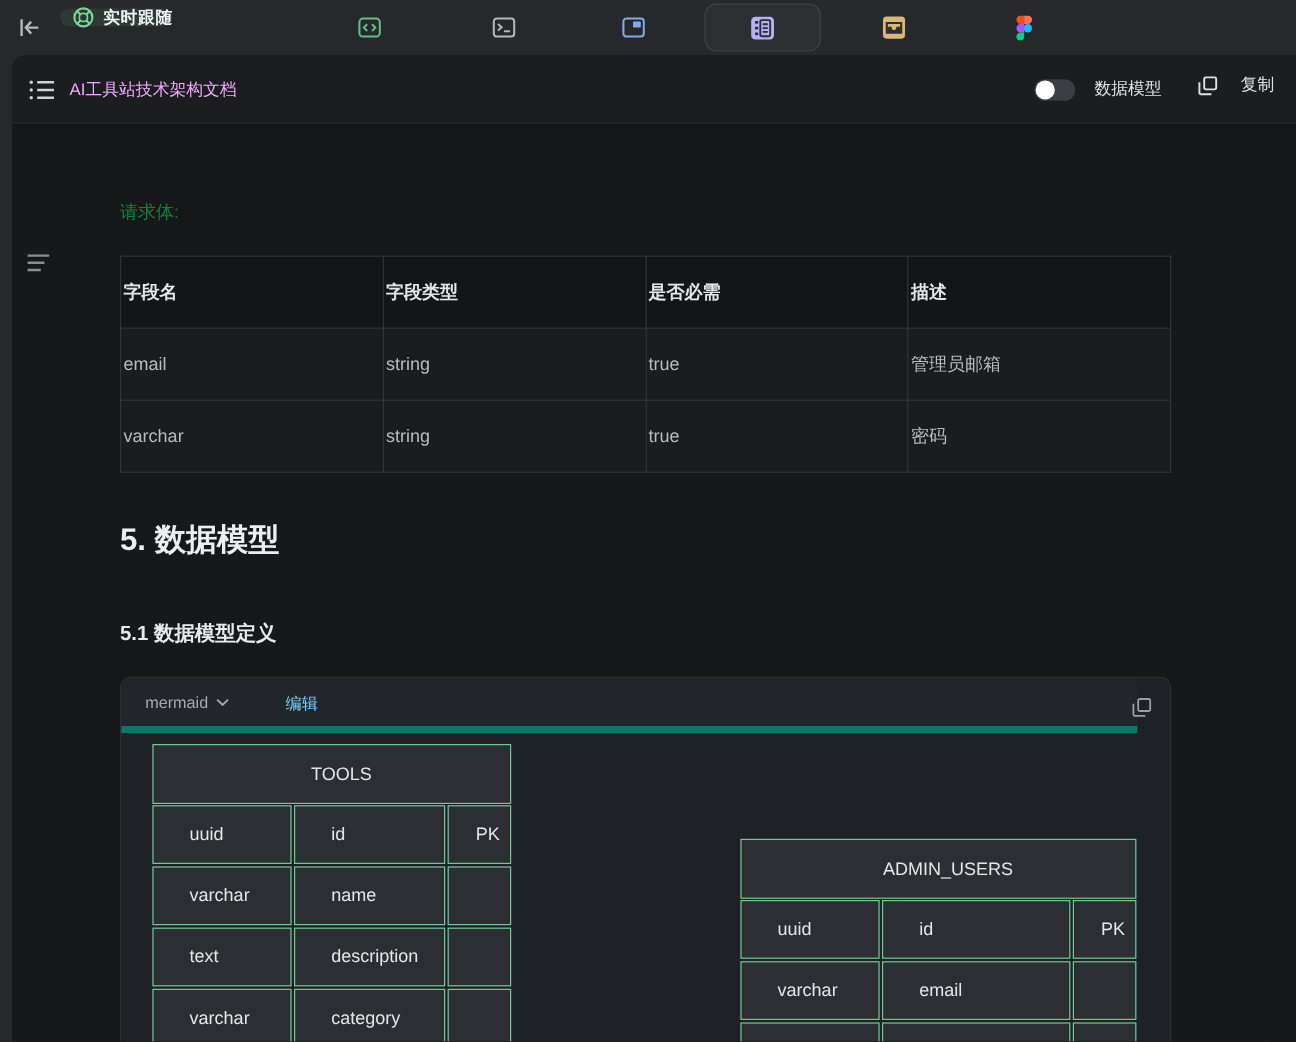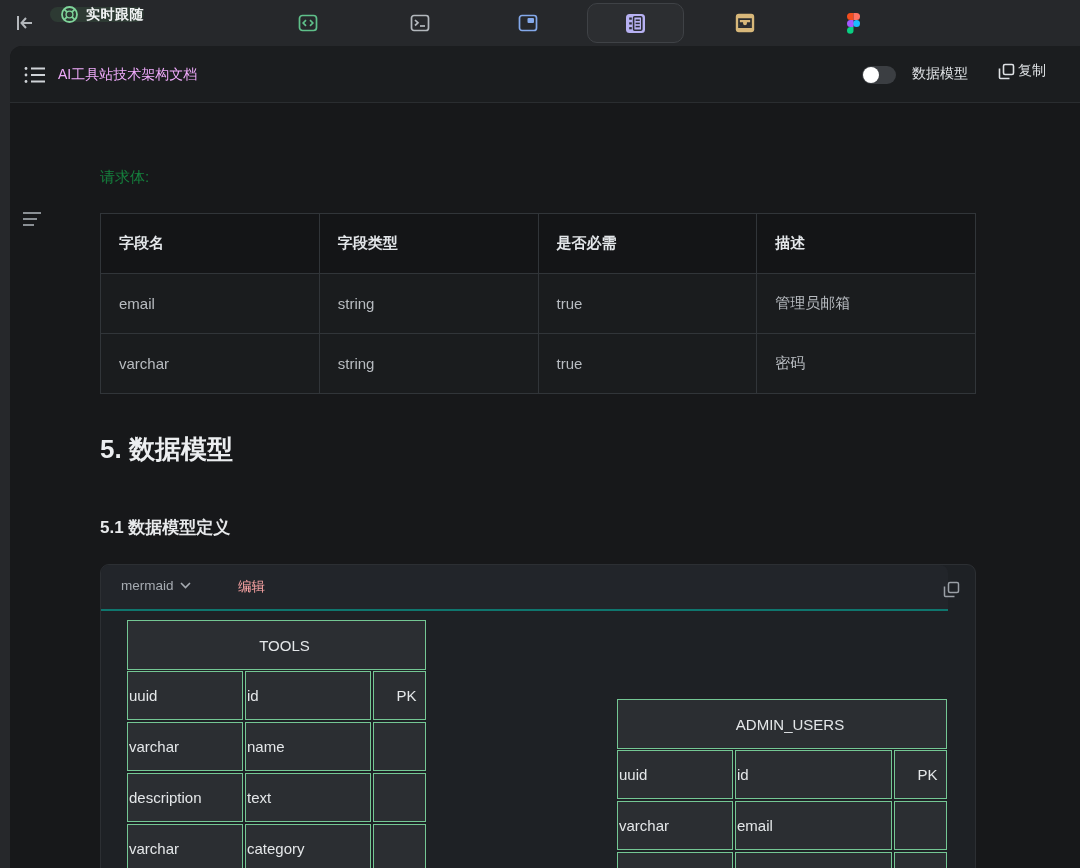--- a/index.html
+++ b/index.html
@@ -26,55 +26,55 @@
   .docbar { position:absolute; left:0; top:0; width:1070px; height:57px; background:#1b1d1f;
     border-bottom:1px solid #2a2d30; }
   .docbar-list { position:absolute; left:12px; top:16px; width:26px; height:26px; display:flex;
     align-items:center; justify-content:center; cursor:pointer; }
   .doc-title { position:absolute; left:48px; top:20px; font-size:14px; font-weight:500; color:#f0abfc; }
   .toggle { position:absolute; left:852px; top:20px; width:34px; height:18px; background:#3b3e42;
     border-radius:9px; cursor:pointer; }
   .toggle .knob { position:absolute; left:1px; top:1px; width:16px; height:16px; background:#ffffff;
     border-radius:50%; }
   .docbar-label { position:absolute; top:19px; font-size:14px; color:#dfe2e5; font-weight:500; }
-  .copy-btn { position:absolute; left:988px; top:16px; display:flex; align-items:center; gap:3px;
+  .copy-btn { position:absolute; left:988px; top:16px; display:flex; align-items:center; gap:19px;
     cursor:pointer; }
   .copy-btn span { font-size:14px; color:#dfe2e5; font-weight:500; }
 
   .doc-body { position:absolute; left:0; top:58px; width:1070px; height:764px; background:#17181a; }
   .outline-icon { position:absolute; left:12px; top:107px; width:24px; height:20px; cursor:pointer; }
 
   .para { position:absolute; left:90px; top:64px; font-size:15px; color:#15803d; }
 
   
   .ftable { position:absolute; left:90px; top:109px; width:876px; border-collapse:collapse; }
-  .ftable th, .ftable td { border:1px solid #313539; height:60px; padding:0 18px; text-align:left;
+  .ftable th, .ftable td { border:1px solid #313539; height:60px; padding:0 2px; text-align:left;
     font-size:15px; }
   .ftable th { color:#e3e6e9; font-weight:700; background:#141517; }
   .ftable td { color:#b8bcc1; background:#1a1c1e; }
 
   .h2 { position:absolute; left:90px; top:328px; font-size:26px; font-weight:700; color:#eceef0; }
   .h3 { position:absolute; left:90px; top:412px; font-size:17px; font-weight:700; color:#e7e9eb; }
 
   
   .codeblock { position:absolute; left:90px; top:460px; width:876px; height:430px; background:#1e2125;
     border:1px solid #2c2f33; border-radius:9px; }
   .code-head { position:absolute; left:0; top:0; width:847px; height:46px; background:#22252a;
-    border-bottom:2px solid #0f766e; border-radius:8px 8px 0 0; }
+    border-bottom:6px solid #0f766e; border-radius:8px 8px 0 0; }
   .lang-select { position:absolute; left:20px; top:13px; display:flex; align-items:center; gap:6px;
     cursor:pointer; }
   .lang-select span { font-size:13.5px; color:#a6abb1; }
-  .edit-btn { position:absolute; left:137px; top:13px; font-size:13.5px; color:#fca5a5; cursor:pointer; }
+  .edit-btn { position:absolute; left:137px; top:13px; font-size:13.5px; color:#7dd3fc; cursor:pointer; }
   .code-copy { position:absolute; left:838px; top:12px; width:24px; height:24px; display:flex;
     align-items:center; justify-content:center; cursor:pointer; }
 
   
   .er { position:absolute; display:grid; gap:2px; }
   .er .cell { background:#2b2e32; border:1.5px solid #74c794; color:#e4e7e9; font-size:15px;
-    display:flex; align-items:center; padding-left:1px; }
+    display:flex; align-items:center; padding-left:30px; }
   .er .head { grid-column:1 / span 3; justify-content:center; padding-left:16px; height:50px; }
   .er .key { justify-content:center; padding-left:14px; }
   .er-tools { left:26px; top:55px; grid-template-columns:116px 126px 53px; grid-auto-rows:49px; }
   .er-admin { left:516px; top:134px; grid-template-columns:116px 157px 53px; grid-auto-rows:49px; }
 </style>
 </head>
 <body>
 
 <div class="stage">
 
@@ -240,22 +240,22 @@
         </div>
 
         <div class="er er-tools">
           <div class="cell head">TOOLS</div>
           <div class="cell">uuid</div>
           <div class="cell">id</div>
           <div class="cell key">PK</div>
           <div class="cell">varchar</div>
           <div class="cell">name</div>
           <div class="cell key"></div>
+          <div class="cell">text</div>
           <div class="cell">description</div>
-          <div class="cell">text</div>
           <div class="cell key"></div>
           <div class="cell">varchar</div>
           <div class="cell">category</div>
           <div class="cell key"></div>
 
         </div>
 
         <div class="er er-admin">
           <div class="cell head">ADMIN_USERS</div>
           <div class="cell">uuid</div>

